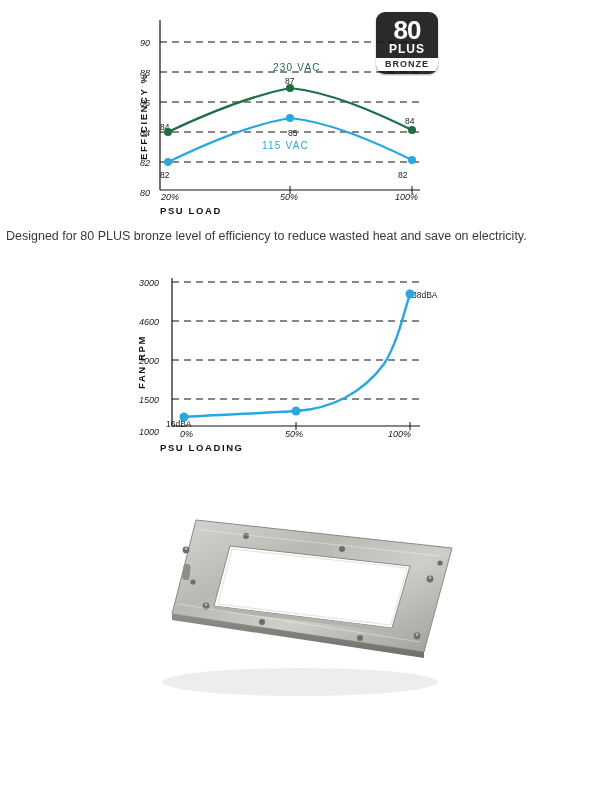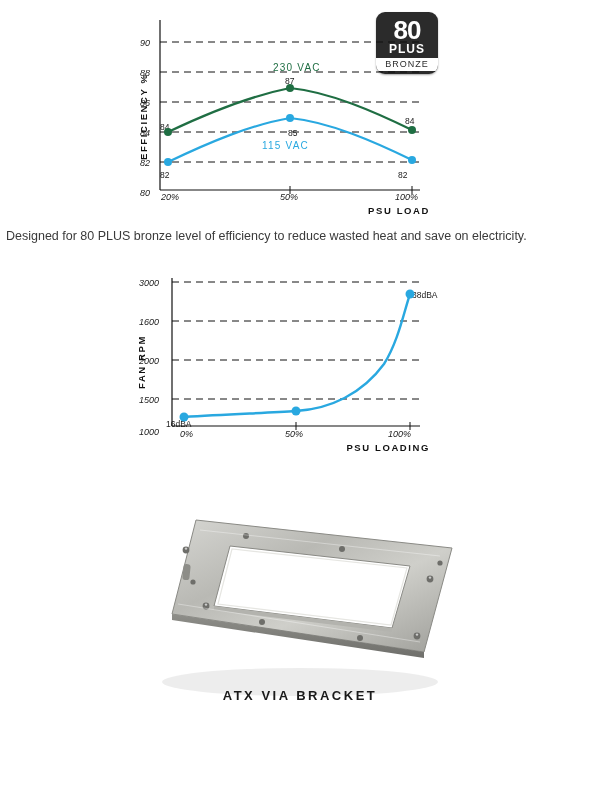--- a/index.html
+++ b/index.html
@@ -54,21 +54,21 @@
     font-family: "Liberation Sans", sans-serif;
   }
   .ytitle {
     position: absolute;
     transform: rotate(-90deg);
     transform-origin: 0 0;
     white-space: nowrap;
   }
   .xtitle {
     position: absolute;
-    text-align: right;
+    text-align: left;
     white-space: nowrap;
   }
   .tick {
     position: absolute;
     font-size: 9px;
     color: #222;
     white-space: nowrap;
     font-family: "Liberation Sans", sans-serif;
     font-style: italic;
   }
@@ -115,21 +115,21 @@
     font-weight: bold;
     font-size: 12px;
     line-height: 12px;
     letter-spacing: 1px;
     font-family: "Liberation Sans", sans-serif;
   }
   .badge .bbronze {
     margin-top: 3px;
     background: #ffffff;
     color: #2b2b2b;
-    font-weight: normal;
+    font-weight: bold;
     font-size: 9px;
     letter-spacing: 1px;
     line-height: 13px;
     font-family: "Liberation Sans", sans-serif;
   }
 
   
   #bracket-block {
     width: 600px;
     height: 240px;
@@ -217,21 +217,21 @@
   </div>
 
   <div class="section" style="margin-top:18px;">
     <div id="fan-chart">
 
       <div class="axis-title ytitle" style="left:136px; top:125px;">FAN RPM</div>
 
       <div class="axis-title xtitle" style="left:160px; top:178px; width:270px;">PSU LOADING</div>
 
       <div class="tick" style="left:139px; top:14px;">3000</div>
-      <div class="tick" style="left:139px; top:53px;">1600</div>
+      <div class="tick" style="left:139px; top:53px;">4600</div>
       <div class="tick" style="left:139px; top:92px;">2000</div>
       <div class="tick" style="left:139px; top:131px;">1500</div>
       <div class="tick" style="left:139px; top:163px;">1000</div>
 
       <div class="tick" style="left:180px; top:165px;">0%</div>
       <div class="tick" style="left:285px; top:165px;">50%</div>
       <div class="tick" style="left:388px; top:165px;">100%</div>
 
       <div class="pt-label" style="left:166px; top:155px;">16dBA</div>
       <div class="pt-label" style="left:412px; top:26px;">38dBA</div>
@@ -305,18 +305,17 @@
         </g>
 
         <rect x="183" y="78" width="7" height="16" rx="3" fill="#8d8d88" transform="rotate(6 186 86)"></rect>
 
         <g stroke="#ffffff" stroke-width="1" opacity=".35">
           <line x1="200" y1="44" x2="440" y2="70"></line>
           <line x1="178" y1="118" x2="420" y2="156"></line>
         </g>
       </svg>
 
-      <div class="bracket-caption">ATX VIA BRACKET</div>
     </div>
 
   </div>
 
 </div>
 
 </body></html>

